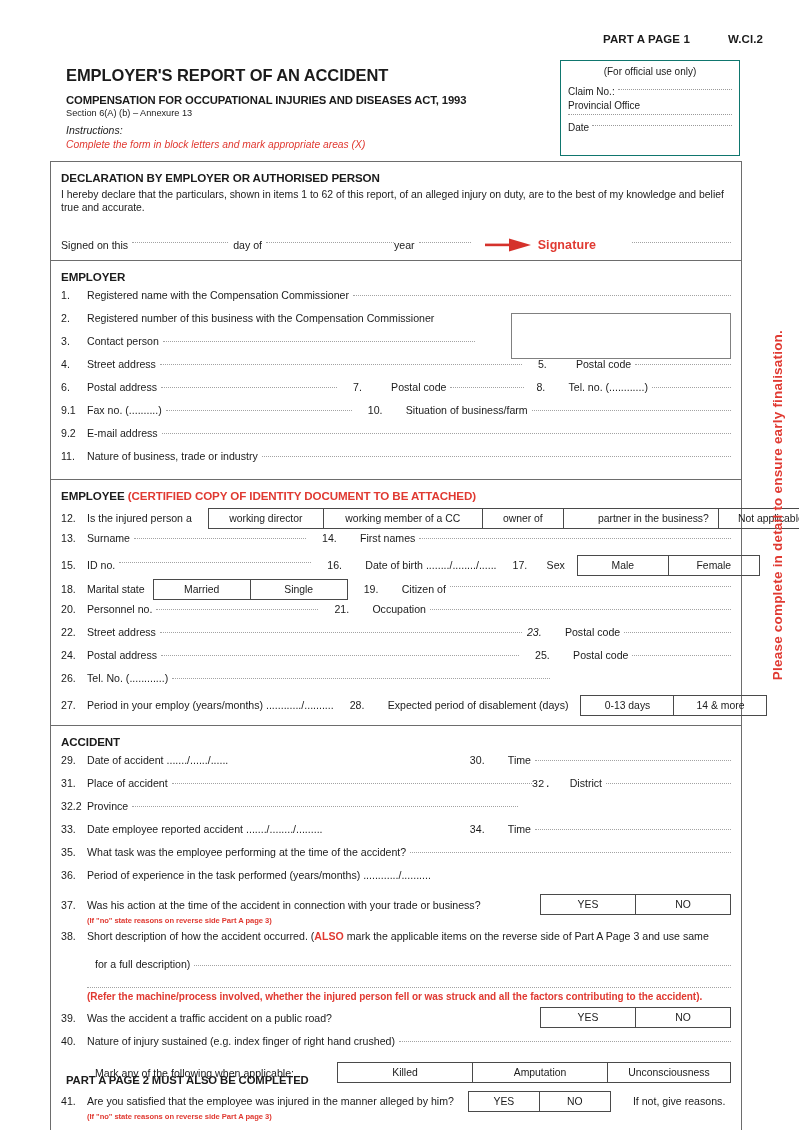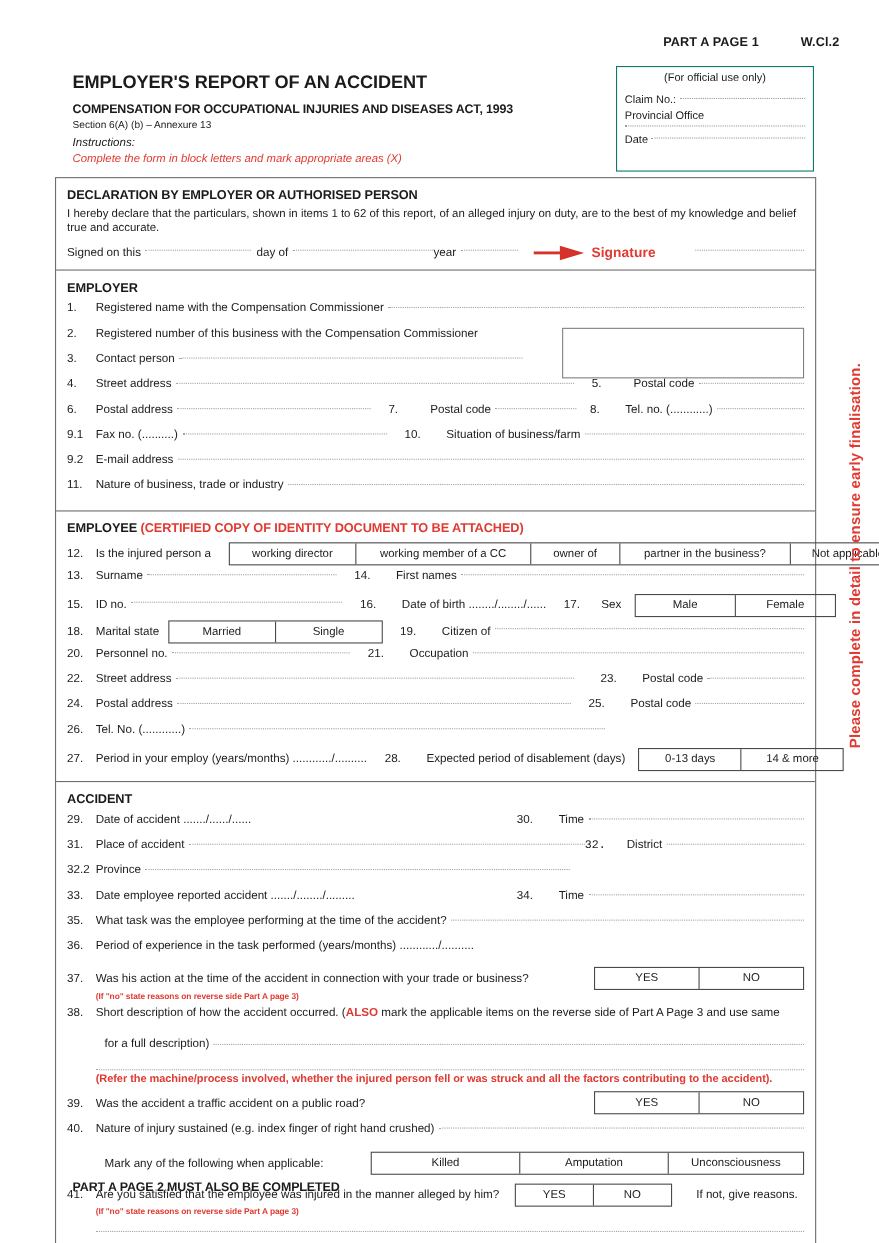--- a/index.html
+++ b/index.html
@@ -50,21 +50,21 @@
   .dotline.fx{flex:none;}
 
   
   .opts{display:flex;border:1.2px solid #4a4a4a;align-self:center;}
   .opt{border-right:1.2px solid #4a4a4a;padding:3px 9px;font-size:10.4px;text-align:center;
        white-space:nowrap;line-height:13px;}
   .opt:last-child{border-right:none;}
   .bigbox{border:1.4px solid #808080;width:220px;height:46px;box-sizing:border-box;}
 
   
-  .sigrow{display:flex;align-items:center;font-size:10.6px;margin-top:9px;text-align:center;}
+  .sigrow{display:flex;align-items:center;font-size:10.6px;margin-top:24px;text-align:center;}
   .arrow{display:inline-flex;align-items:center;margin:0 7px 0 14px;}
   .sigtext{color:#e03a32;font-weight:bold;font-size:12.5px;letter-spacing:.1px;}
 
   .smallred{font-size:7.6px;color:#e03a32;font-weight:bold;margin:-1px 0 0 26px;letter-spacing:-.05px;}
   .noteline{font-size:10px;color:#e03a32;font-weight:bold;margin:3px 0 4px 26px;letter-spacing:-.05px;}
   .fullrule{border-bottom:1.5px dotted #a3a3a3;height:1px;margin:6px 0 2px 26px;}
 
   
   .vertical{position:absolute;right:14px;top:330px;
             writing-mode:vertical-rl;transform:rotate(180deg);
@@ -204,21 +204,21 @@
         <span class="red">(CERTIFIED COPY OF IDENTITY DOCUMENT TO BE ATTACHED)</span>
       </div>
 
       <div class="row" style="align-items:center;">
         <span class="num">12.</span>
         <span class="lbl">Is the injured person a</span>
         <span class="opts" style="margin-left:16px;">
           <span class="opt" style="width:96px;">working director</span>
           <span class="opt" style="width:140px;">working member of a CC</span>
           <span class="opt" style="width:62px;">owner of</span>
-          <span class="opt" style="width:136px;">partner in the business?</span>
+          <span class="opt" style="width:136px;text-align:right;">partner in the business?</span>
           <span class="opt" style="width:86px;">Not applicable</span>
         </span>
       </div>
 
       <div class="row">
         <span class="num">13.</span>
         <span class="lbl">Surname</span>
         <span class="dotline fx" style="width:172px;"></span>
         <span class="num" style="width:38px;margin-left:16px;">14.</span>
         <span class="lbl">First names</span>
@@ -257,21 +257,21 @@
         <span class="dotline fx" style="width:162px;"></span>
         <span class="num" style="width:38px;margin-left:16px;">21.</span>
         <span class="lbl">Occupation</span>
         <span class="dotline"></span>
       </div>
 
       <div class="row">
         <span class="num">22.</span>
         <span class="lbl">Street address</span>
         <span class="dotline fx" style="width:362px;"></span>
-        <span class="num" style="width:38px;margin-left:24px;">23.</span>
+        <span class="num" style="width:38px;margin-left:5px;font-style:italic;">23.</span>
         <span class="lbl">Postal code</span>
         <span class="dotline"></span>
       </div>
 
       <div class="row">
         <span class="num">24.</span>
         <span class="lbl">Postal address</span>
         <span class="dotline fx" style="width:358px;"></span>
         <span class="num" style="width:38px;margin-left:16px;">25.</span>
         <span class="lbl">Postal code</span>

